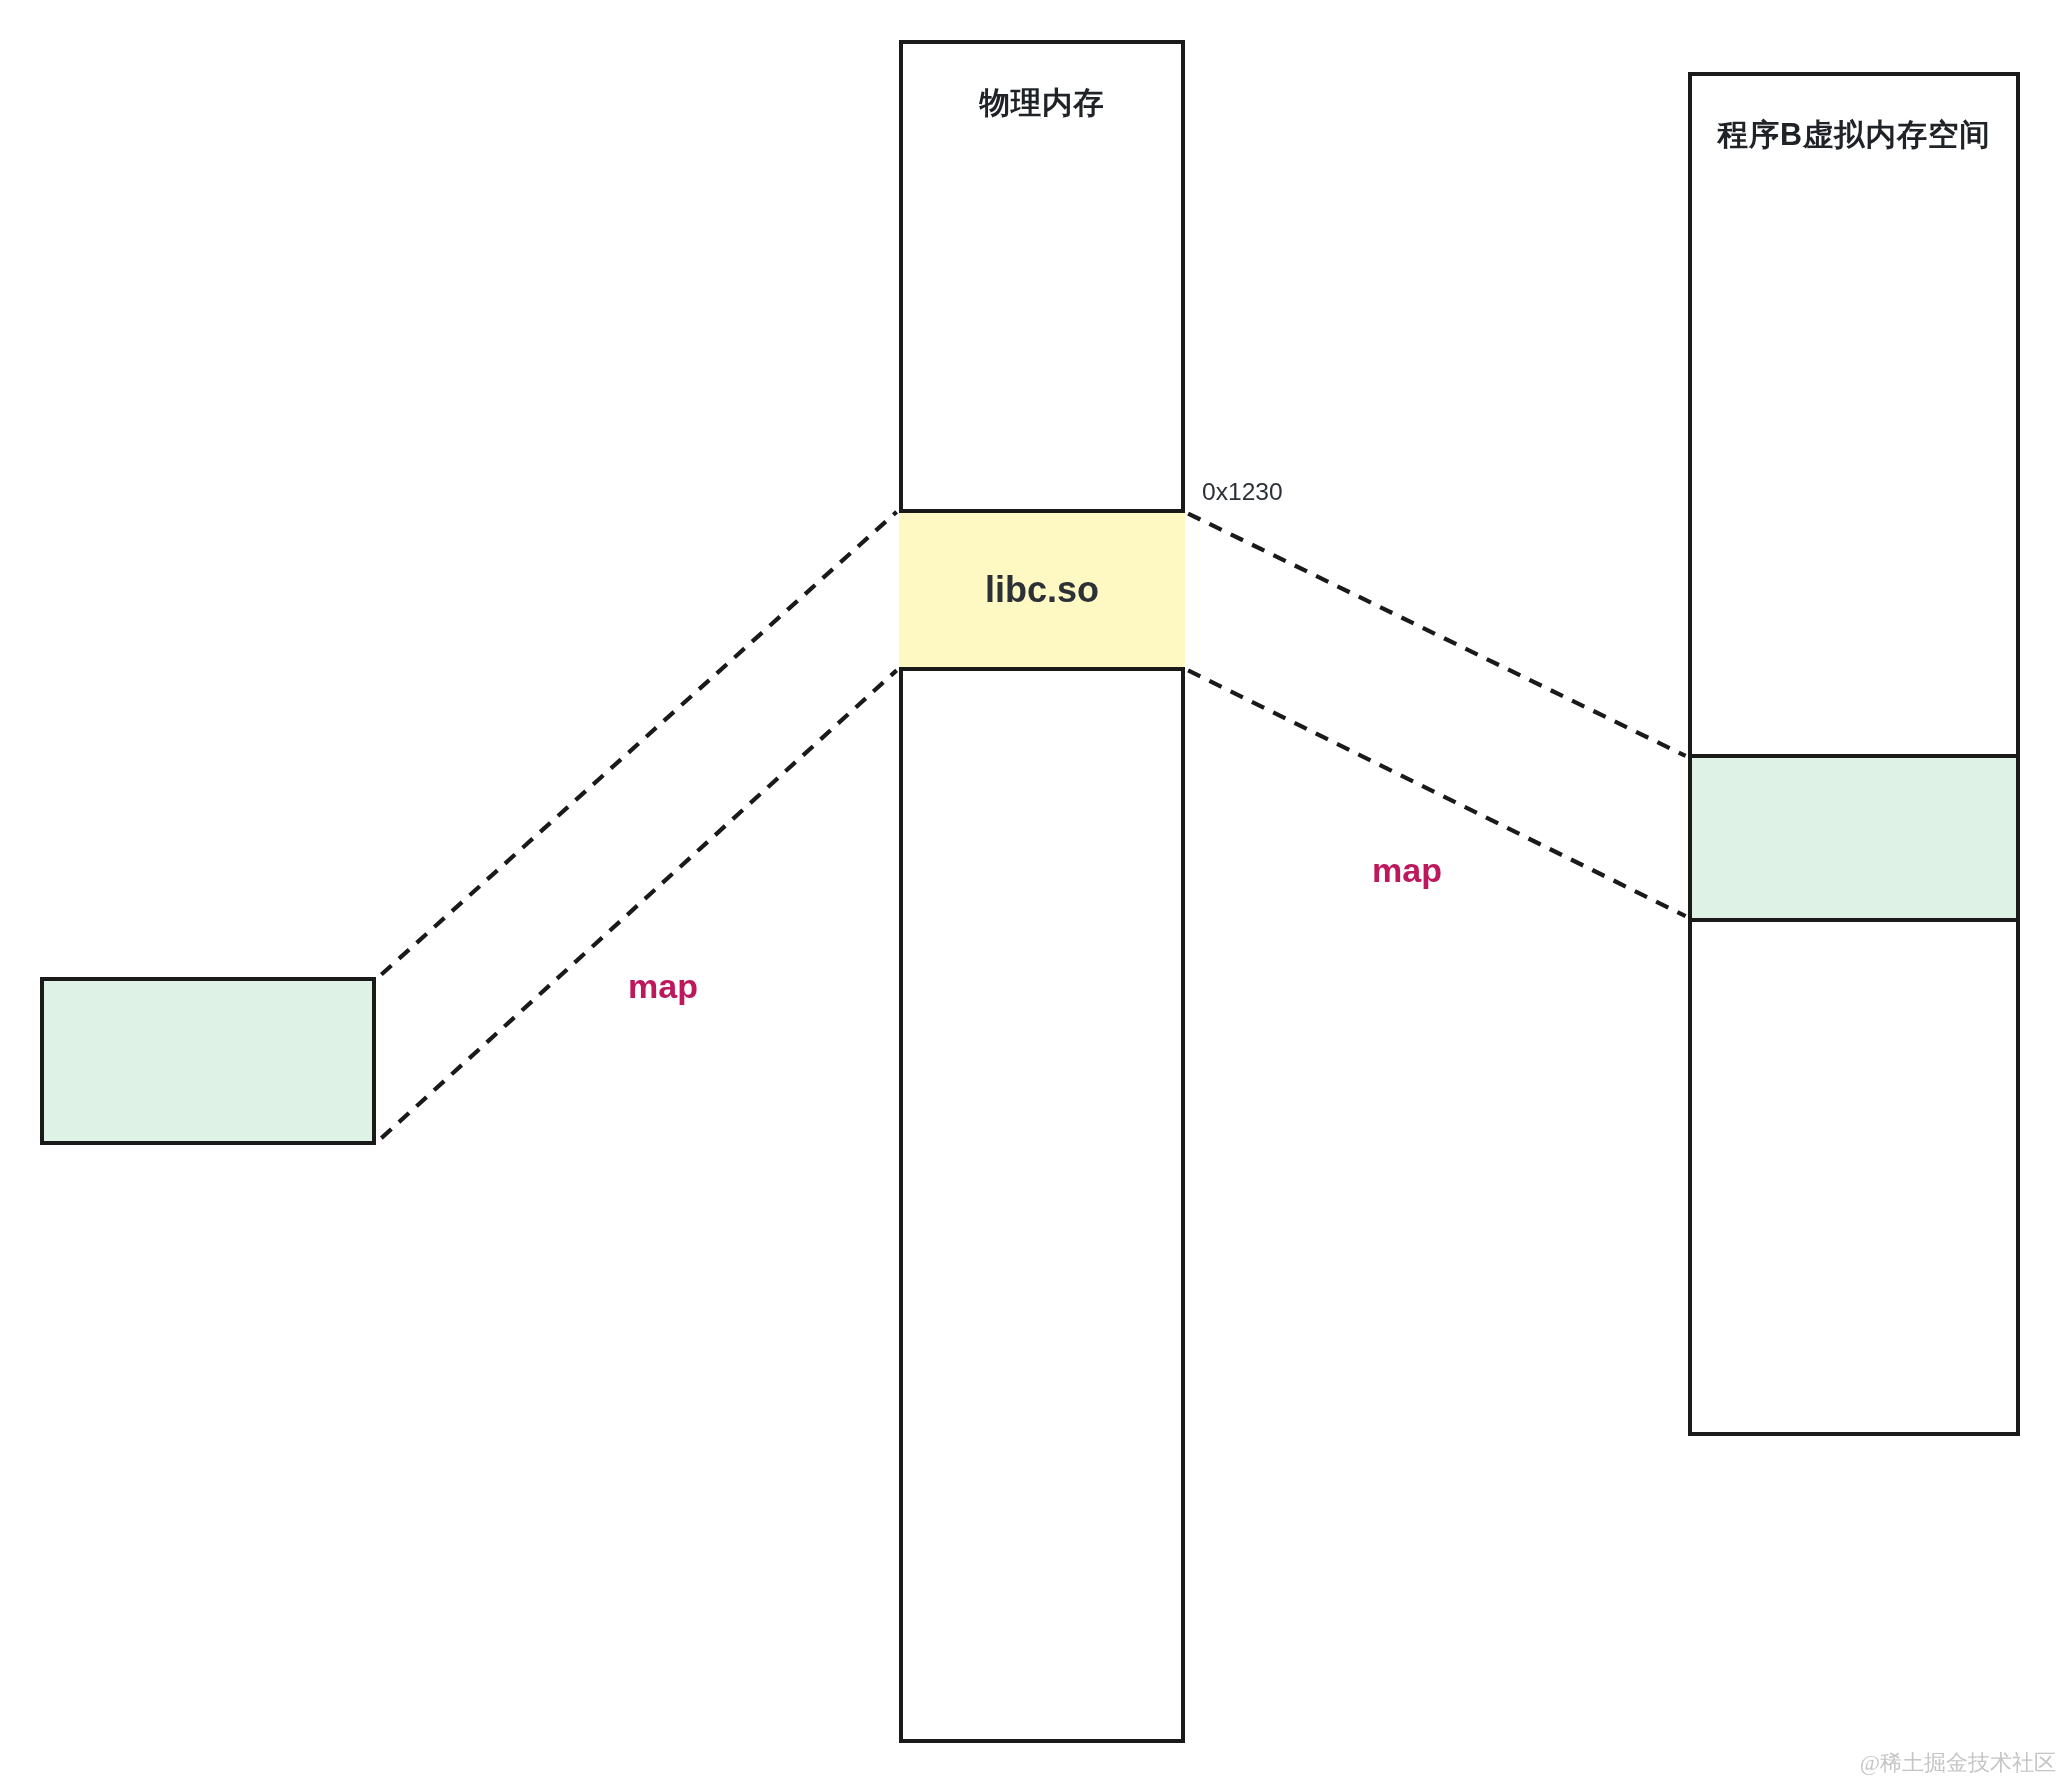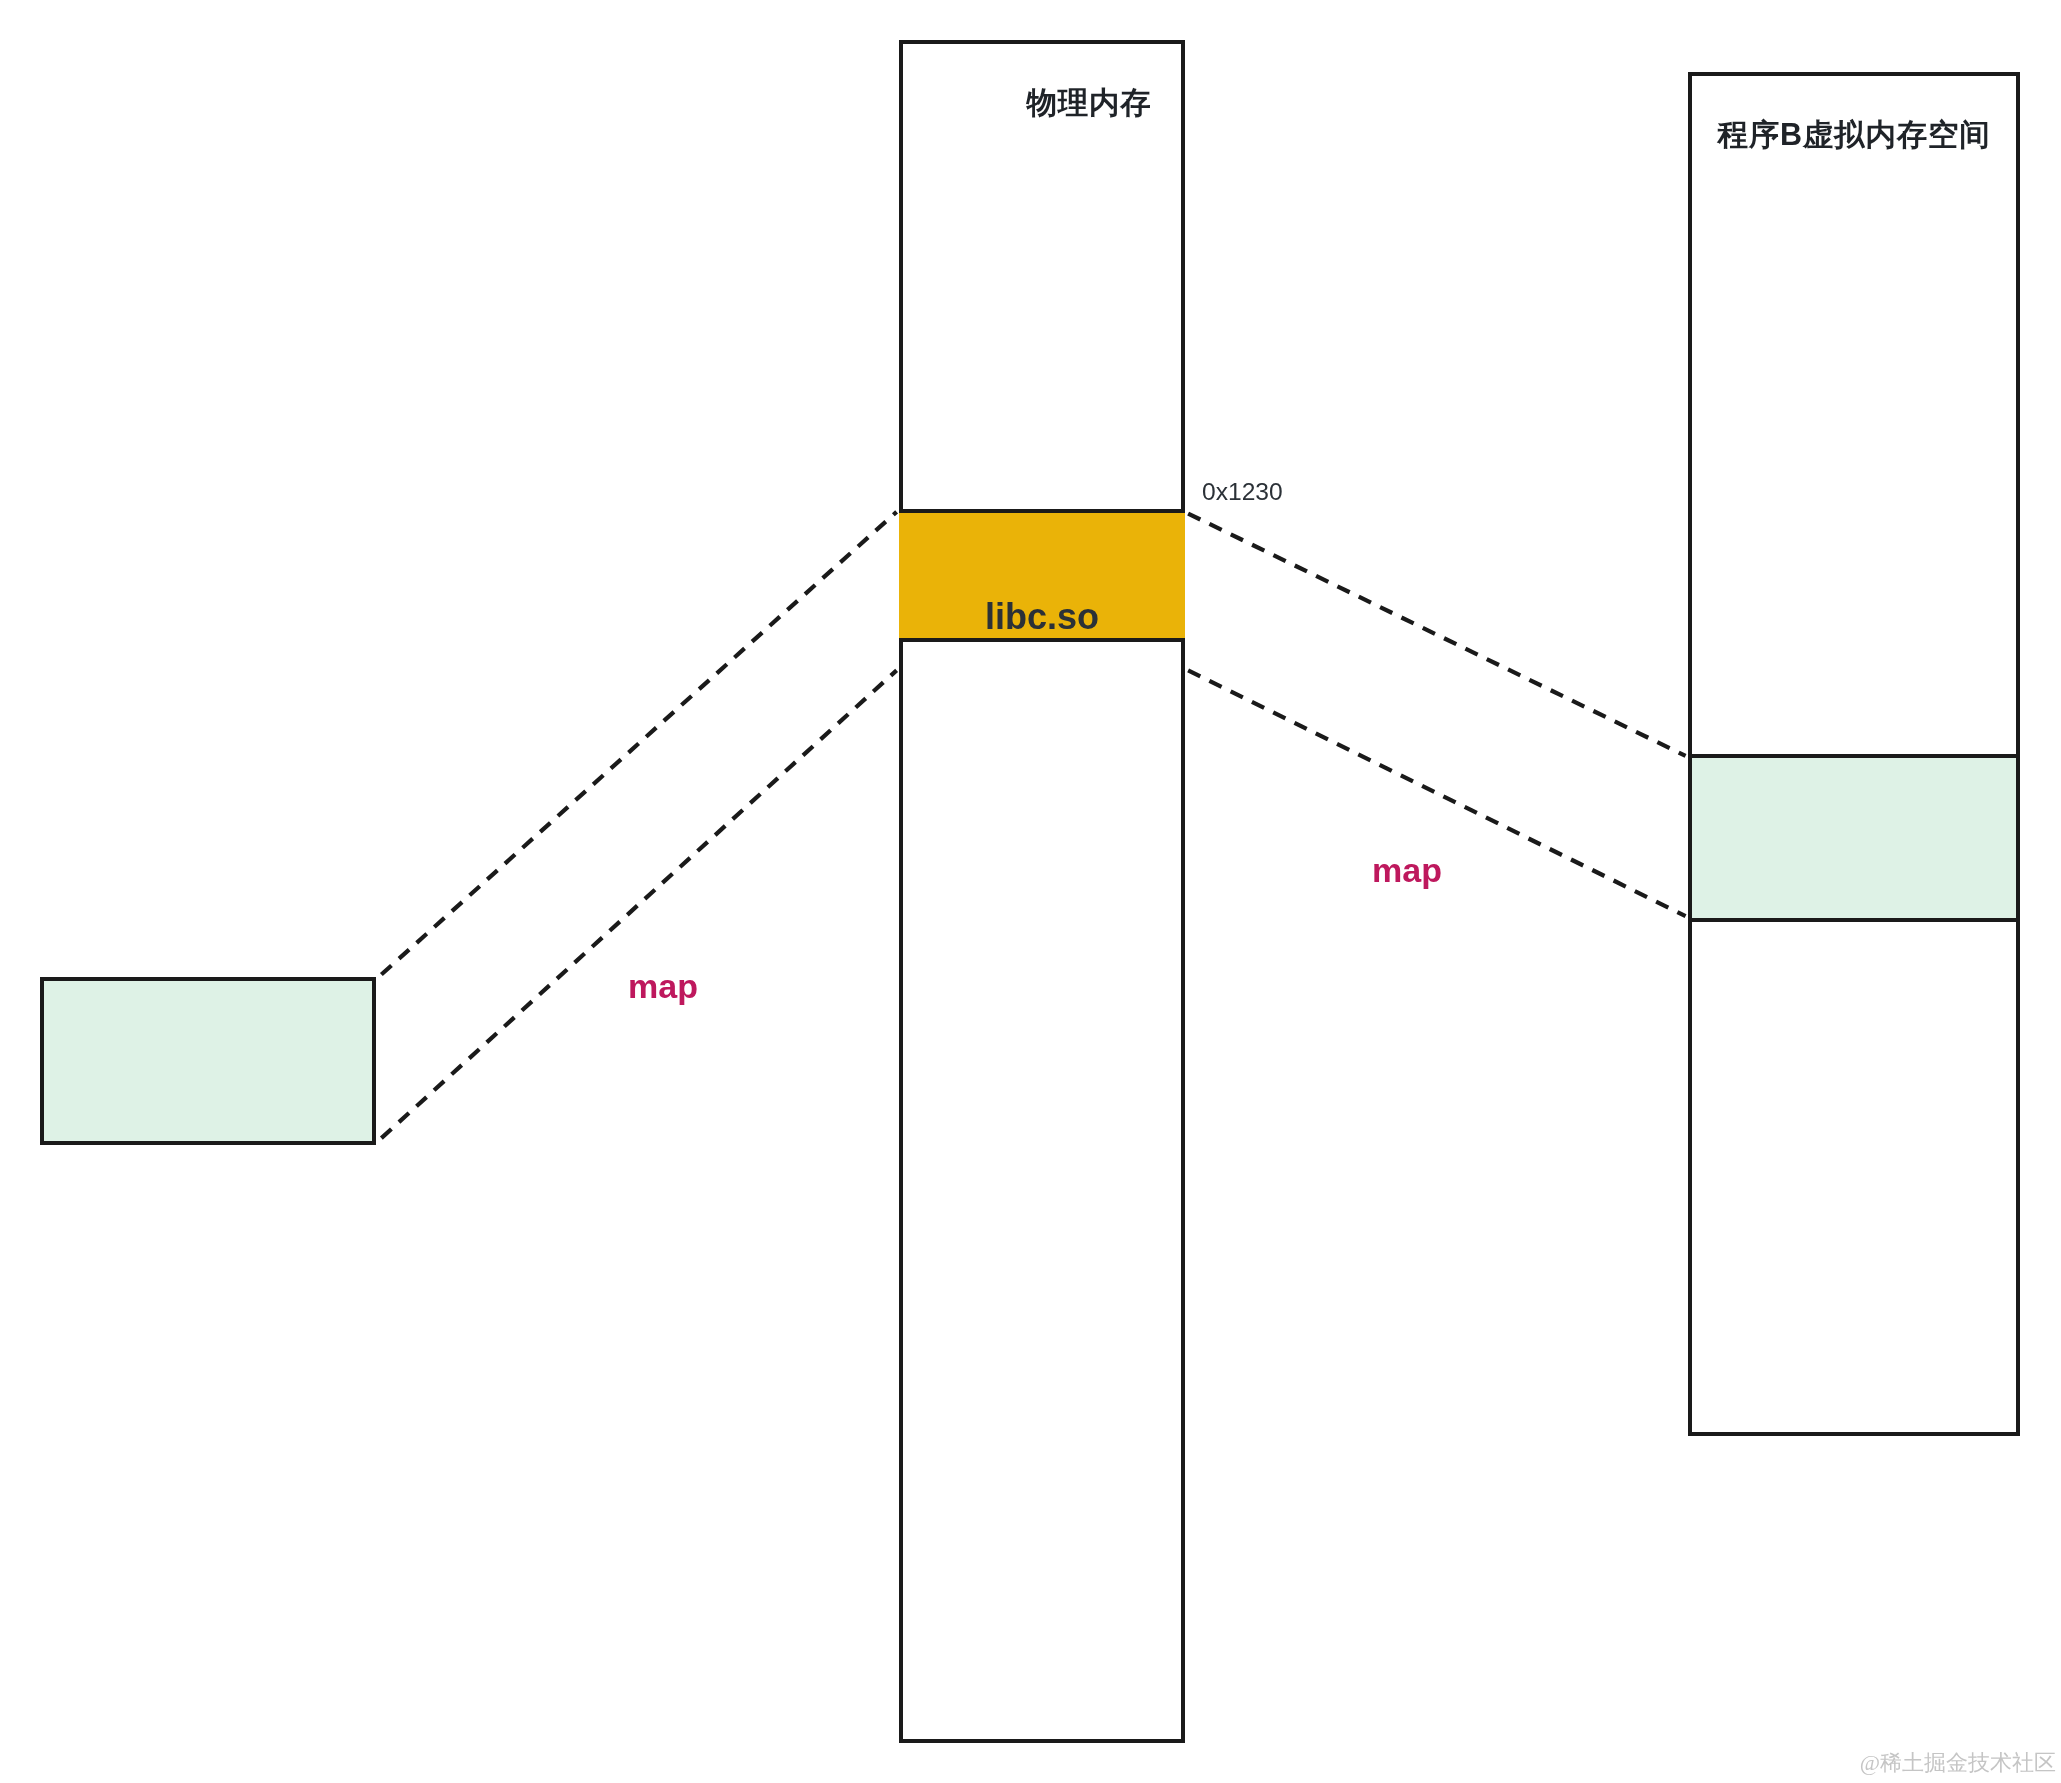--- a/index.html
+++ b/index.html
@@ -27,38 +27,38 @@
   .box-b{left:1688px;top:72px;width:332px;height:1364px;}
   .box-title{
     position:absolute;left:0;width:100%;
     text-align:center;
     font-weight:bold;
     font-size:30.5px;
     letter-spacing:0.8px;
     color:#1f2328;
   }
   .title-a{top:53px;}
-  .title-phys{top:39px;margin-left:47px;}
+  .title-phys{top:39px;}
   .title-b{top:39px;}
   .shared-region{
     position:absolute;
     background:var(--region-fill);
     border:4.2px solid var(--line);
     box-sizing:border-box;
   }
   .region-a{left:40px;top:977px;width:336px;height:168px;}
   .region-b{left:1688px;top:754px;width:332px;height:168px;}
   .libc-region{
     position:absolute;
-    left:899px;top:509px;width:286px;height:133px;
-    background:#eab308;
+    left:899px;top:509px;width:286px;height:162px;
+    background:#fef9c3;
     border-top:4.2px solid var(--line);
     border-bottom:4.2px solid var(--line);
     box-sizing:border-box;
-    display:flex;align-items:flex-end;justify-content:center;
+    display:flex;align-items:center;justify-content:center;
   }
   .libc-label{
     font-weight:bold;
     font-size:36px;
     color:#2b3137;
   }
   .addr-label{
     position:absolute;
     left:1202px;top:478px;
     font-size:24.6px;

